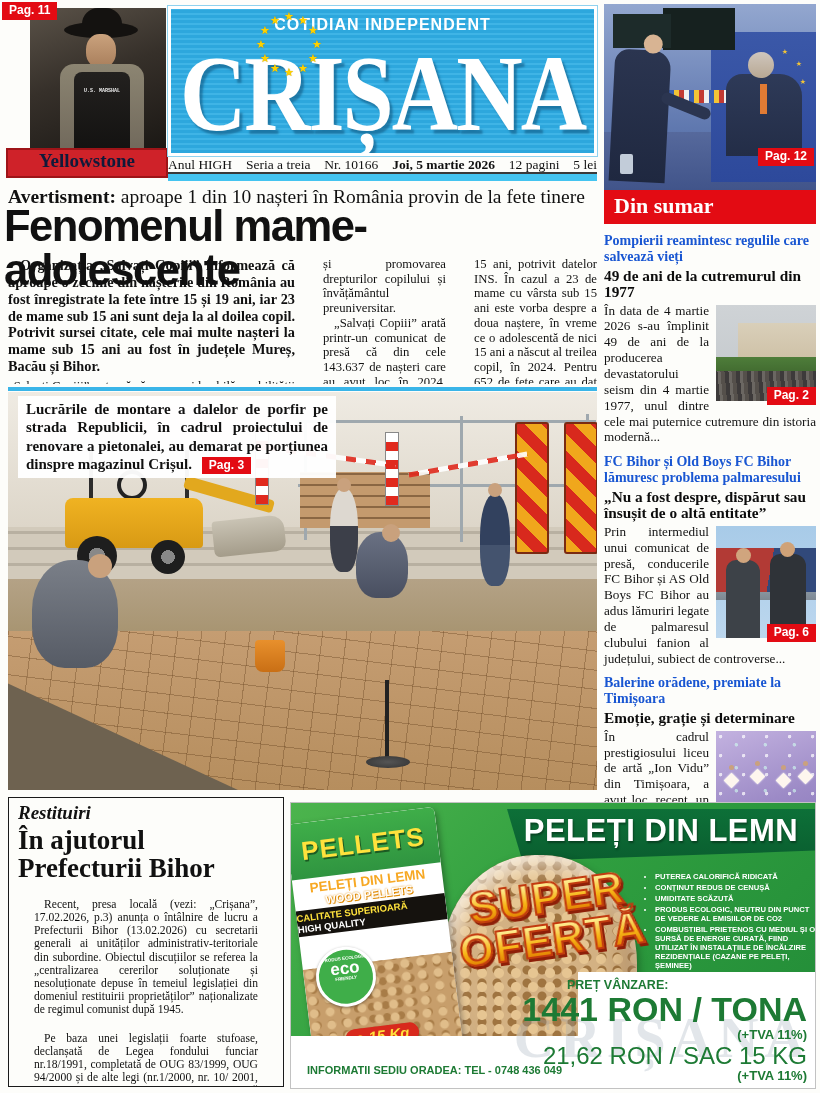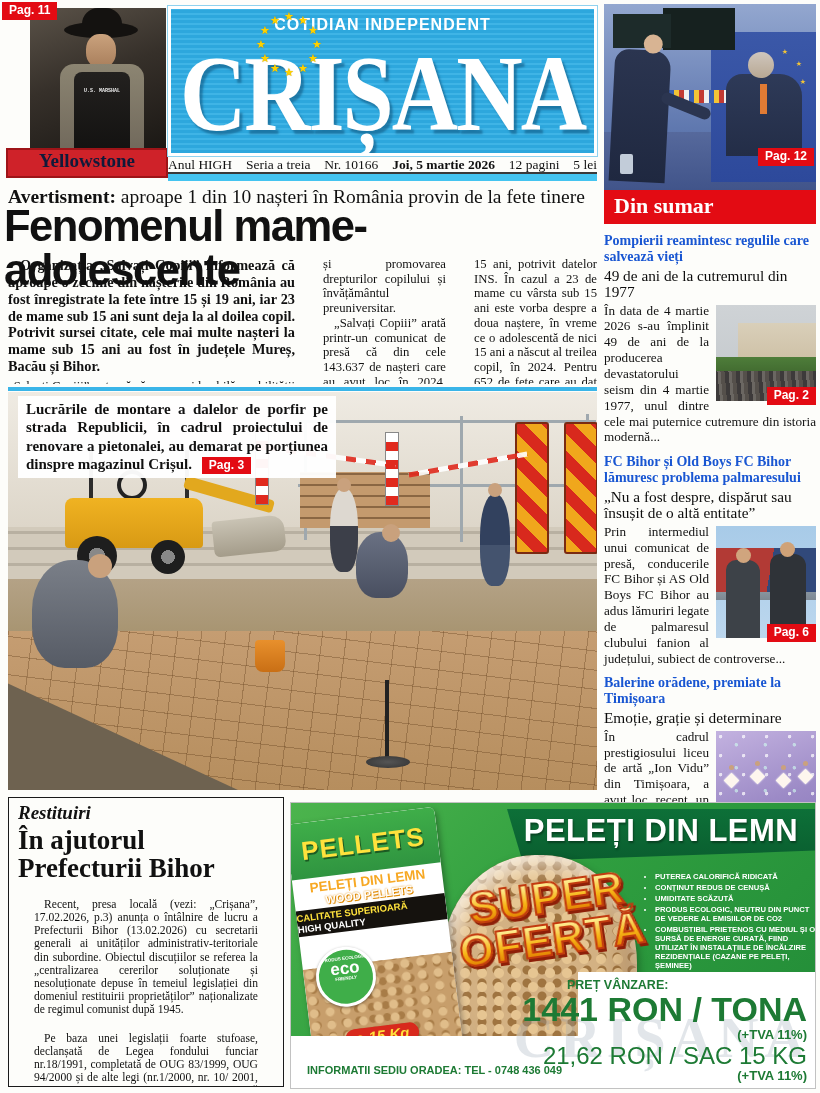--- a/index.html
+++ b/index.html
@@ -90,21 +90,21 @@
       linear-gradient(#16211f,#16211f) 42% 4px/72px 42px no-repeat,
       repeating-linear-gradient(90deg,#c23a33 0 5px,#efefef 5px 10px,#3a5fb0 10px 15px,#f2c437 15px 20px) 30% 86px/95px 13px no-repeat,
       linear-gradient(#3b58a8,#2d499b) 100% 28px/105px 150px no-repeat,
       linear-gradient(#56699c,#41548a) 0 100%/100% 58px no-repeat,
       linear-gradient(180deg,#93a7cf 0%,#6d84b8 48%,#47639f 100%);}
   .eu-star{position:absolute;color:#f2c437;font-size:7px;}
   #sb-headline1{margin:4px 0 6px;font-weight:bold;font-size:16.5px;}
   #din-sumar{background:#e30b13;color:#fff;font-weight:bold;font-size:22px;padding:3px 10px 5px;}
   .sb-item{margin-top:9px;}
   .sb-kicker{color:#1956d2;font-weight:bold;font-size:14px;line-height:1.14;}
-  .sb-head{font-weight:normal;font-size:15.3px;line-height:1.07;margin:3px 0 2px;color:#0c0c0c;}
+  .sb-head{font-weight:bold;font-size:15.3px;line-height:1.07;margin:3px 0 2px;color:#0c0c0c;}
   .sb-body{font-size:13.2px;line-height:1.2;text-align:justify;}
   .sb-photo{position:relative;float:right;margin:2px 0 2px 7px;}
   .sb-photo .badge{position:absolute;right:0;bottom:-4px;}
   #sb-photo2{width:100px;height:96px;
     background:
       linear-gradient(#d9cfb9,#cfc2a8) 100% 18px/78px 34px no-repeat,
       repeating-linear-gradient(90deg,#6e5a42 0 5px,transparent 5px 13px) 36px 26px/60px 7px no-repeat,
       linear-gradient(#4e7d3a,#436d31) 0 52px/100% 14px no-repeat,
       repeating-linear-gradient(85deg,#3d3a3a 0 4px,#6b6762 4px 7px,#55504b 7px 11px) 0 58px/100% 38px no-repeat,
       linear-gradient(#cfd3d6,#c2c7cb);}

